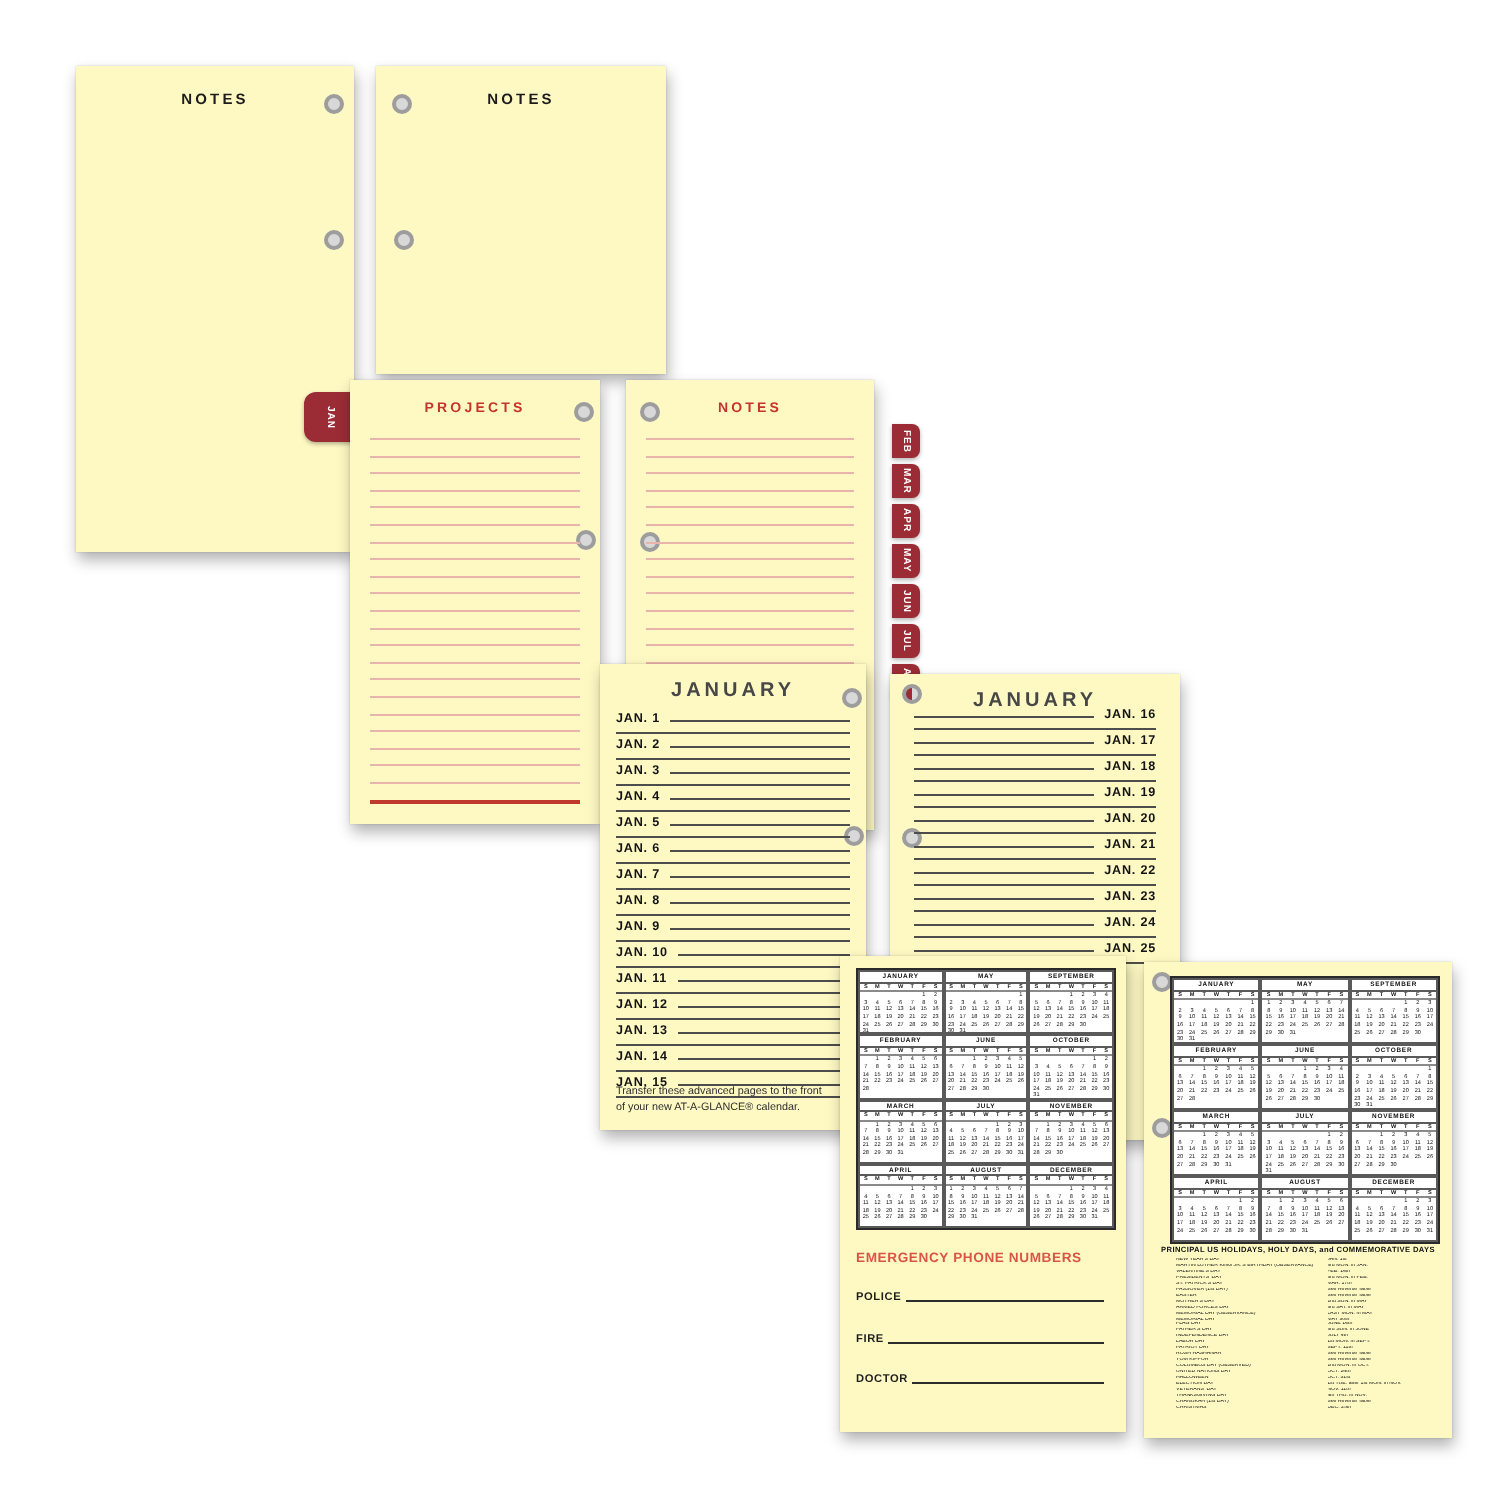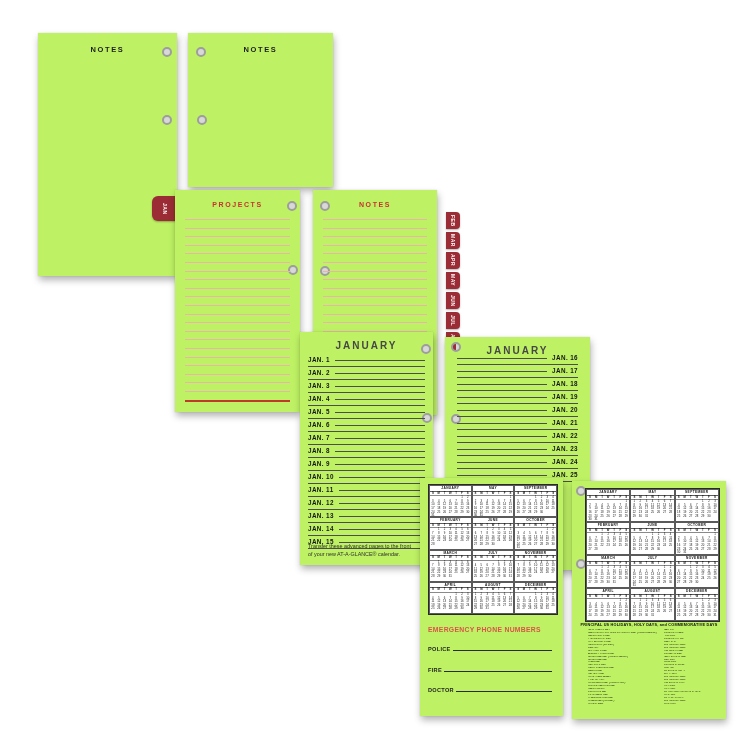--- a/index.html
+++ b/index.html
@@ -1,18 +1,18 @@
 <!DOCTYPE html>
 <html><head>
 <meta charset="utf-8">
 <style>
   html,body{margin:0;padding:0;background:#ffffff;}
   .canvas{position:relative;width:750px;height:750px;background:#ffffff;overflow:hidden;
           font-family:"Liberation Sans", sans-serif;}
-  .page{position:absolute;background:#bef264;box-shadow:1px 4px 7px rgba(0,0,0,0.30), 0 0 1px rgba(0,0,0,0.18);}
+  .page{position:absolute;background:#fef9c3;box-shadow:1px 4px 7px rgba(0,0,0,0.30), 0 0 1px rgba(0,0,0,0.18);}
   .hole{position:absolute;width:10px;height:10px;border-radius:50%;
         background:#d8d8d8;border:2px solid #9d9d9d;box-sizing:border-box;}
   .hole.red-half{background:linear-gradient(90deg,#9b2c35 50%,#d8d8d8 50%);}
   .pg-title{position:absolute;left:0;right:0;text-align:center;font-weight:bold;
             font-size:7.5px;letter-spacing:1.6px;color:#1c1c1c;}
   .pg-title.red{color:#c5342e;font-size:7px;}
   .jan-title{position:absolute;left:0;right:0;text-align:center;font-weight:bold;
              font-size:10px;letter-spacing:2px;color:#474747;}
   .ruled{position:absolute;}
   .rline{position:absolute;left:0;right:0;border-bottom:1px solid #e9b4ac;}

